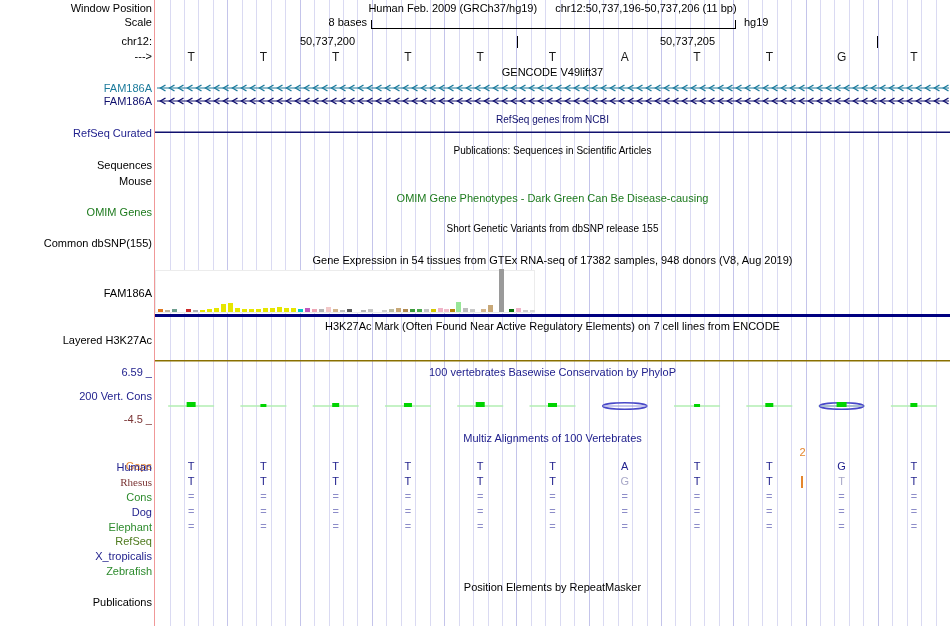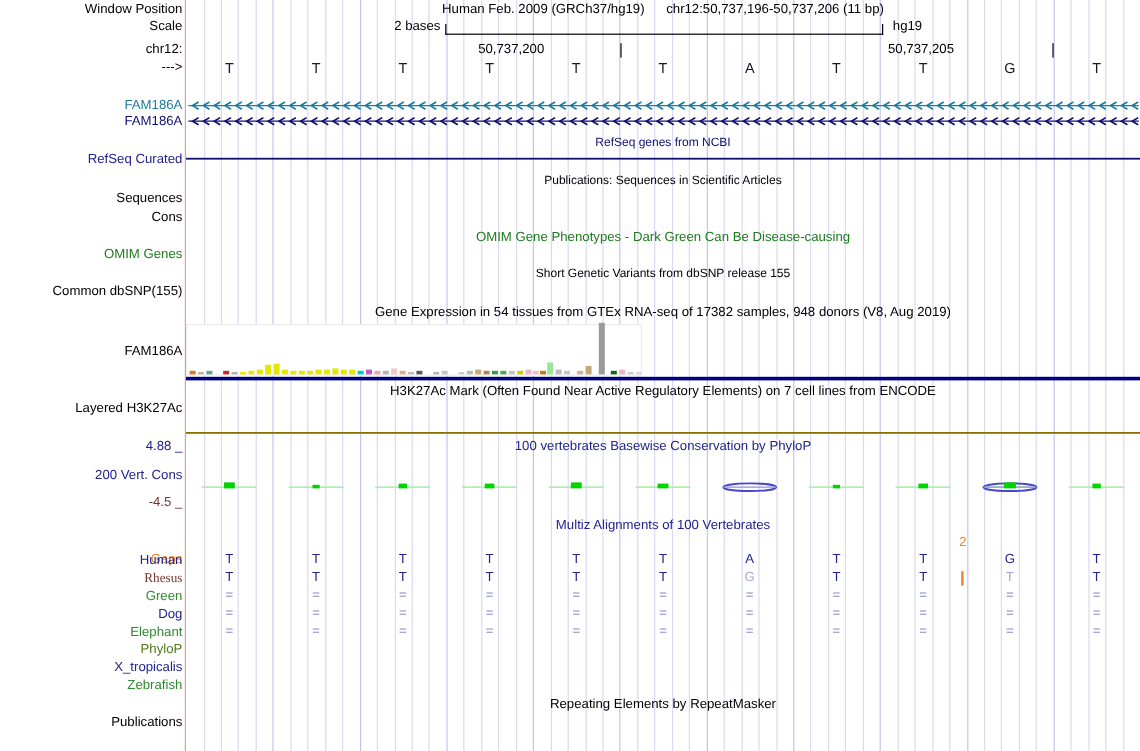--- a/index.html
+++ b/index.html
@@ -350,74 +350,75 @@
 
   <div class="ll" style="top:2px">Window Position</div>
   <div class="ll" style="top:16px">Scale</div>
   <div class="ll" style="top:35px">chr12:</div>
   <div class="ll" style="top:50px">---&gt;</div>
 
   <div class="ll teal" style="top:82px">FAM186A</div>
   <div class="ll dknavy" style="top:95px">FAM186A</div>
   <div class="ll navy" style="top:127px">RefSeq Curated</div>
   <div class="ll" style="top:159px">Sequences</div>
-  <div class="ll" style="top:175px">Cons</div>
+  <div class="ll" style="top:175px">Mouse</div>
   <div class="ll green" style="top:206px">OMIM Genes</div>
   <div class="ll" style="top:237px">Common dbSNP(155)</div>
   <div class="ll" style="top:287px">FAM186A</div>
   <div class="ll" style="top:334px">Layered H3K27Ac</div>
-  <div class="ll navy" style="top:366px">4.88 _</div>
+  <div class="ll navy" style="top:366px">6.59 _</div>
   <div class="ll navy" style="top:390px">200 Vert. Cons</div>
   <div class="ll maroon" style="top:413px">-4.5 _</div>
   <div class="ll" style="top:596px">Publications</div>
 
   <div class="ct flexc" style="top:2px">
     <span>Human Feb. 2009 (GRCh37/hg19)</span>
     <span>chr12:50,737,196-50,737,206 (11 bp)</span>
   </div>
+  <div class="ct" style="top:66px">GENCODE V49lift37</div>
   <div class="ct sm dknavy" style="top:113px">RefSeq genes from NCBI</div>
   <div class="ct sm" style="top:144px">Publications: Sequences in Scientific Articles</div>
   <div class="ct green" style="top:192px">OMIM Gene Phenotypes - Dark Green Can Be Disease-causing</div>
   <div class="ct sm" style="top:222px">Short Genetic Variants from dbSNP release 155</div>
   <div class="ct" style="top:254px">Gene Expression in 54 tissues from GTEx RNA-seq of 17382 samples, 948 donors (V8, Aug 2019)</div>
   <div class="ct" style="top:320px">H3K27Ac Mark (Often Found Near Active Regulatory Elements) on 7 cell lines from ENCODE</div>
   <div class="ct navy" style="top:366px">100 vertebrates Basewise Conservation by PhyloP</div>
   <div class="ct navy" style="top:432px">Multiz Alignments of 100 Vertebrates</div>
-  <div class="ct" style="top:581px">Repeating Elements by RepeatMasker</div>
-
-  <div class="ticktext" style="left:155px;width:212px;top:16px;text-align:right">2 bases</div>
+  <div class="ct" style="top:581px">Position Elements by RepeatMasker</div>
+
+  <div class="ticktext" style="left:155px;width:212px;top:16px;text-align:right">8 bases</div>
   <div class="ruler" style="left:371px;top:28px;width:365px;height:1px"></div>
   <div class="ruler" style="left:371px;top:20px;width:1px;height:9px"></div>
   <div class="ruler" style="left:735px;top:20px;width:1px;height:9px"></div>
   <div class="ticktext" style="left:744px;top:16px">hg19</div>
 
-  <div class="ticktext" style="left:300px;width:252px;top:35px;text-align:center">50,737,200</div>
+  <div class="ticktext" style="left:300px;width:252px;top:35px;text-align:left">50,737,200</div>
   <div class="ruler" style="left:517px;top:36px;width:1px;height:12px"></div>
-  <div class="ticktext" style="left:660px;width:215px;top:35px;text-align:center">50,737,205</div>
+  <div class="ticktext" style="left:660px;width:215px;top:35px;text-align:left">50,737,205</div>
   <div class="ruler" style="left:877px;top:36px;width:1px;height:12px"></div>
 
   <div id="dyn">
       <div class="baseletter" style="position: absolute; left: 180.136px; top: 50px;">T</div>
       <div class="baseletter" style="position: absolute; left: 252.409px; top: 50px;">T</div>
       <div class="baseletter" style="position: absolute; left: 324.682px; top: 50px;">T</div>
       <div class="baseletter" style="position: absolute; left: 396.955px; top: 50px;">T</div>
       <div class="baseletter" style="position: absolute; left: 469.227px; top: 50px;">T</div>
       <div class="baseletter" style="position: absolute; left: 541.5px; top: 50px;">T</div>
       <div class="baseletter" style="position: absolute; left: 613.773px; top: 50px;">A</div>
       <div class="baseletter" style="position: absolute; left: 686.045px; top: 50px;">T</div>
       <div class="baseletter" style="position: absolute; left: 758.318px; top: 50px;">T</div>
       <div class="baseletter" style="position: absolute; left: 830.591px; top: 50px;">G</div>
       <div class="baseletter" style="position: absolute; left: 902.864px; top: 50px;">T</div>
       <div class="ll" style="top: 460px; color: rgb(229, 134, 46);">Gaps</div>
       <div class="ll" style="top: 461px; color: rgb(35, 35, 142);">Human</div>
       <div class="ll" style="top: 476px; color: rgb(122, 52, 52); font-family: Liberation Serif, serif;">Rhesus</div>
-      <div class="ll" style="top: 491px; color: rgb(45, 139, 45);">Green</div>
+      <div class="ll" style="top: 491px; color: rgb(45, 139, 45);">Cons</div>
       <div class="ll" style="top: 506px; color: rgb(35, 35, 142); text-align: center;">Dog</div>
       <div class="ll" style="top: 521px; color: rgb(45, 139, 45);">Elephant</div>
-      <div class="ll" style="top: 535px; color: rgb(78, 122, 30);">PhyloP</div>
+      <div class="ll" style="top: 535px; color: rgb(78, 122, 30);">RefSeq</div>
       <div class="ll" style="top: 550px; color: rgb(35, 35, 142);">X_tropicalis</div>
       <div class="ll" style="top: 565px; color: rgb(45, 139, 45);">Zebrafish</div>
       <div class="mzletter" style="left: 180.136px; top: 460px; color: rgb(35, 35, 142);">T</div>
       <div class="mzletter" style="left: 252.409px; top: 460px; color: rgb(35, 35, 142);">T</div>
       <div class="mzletter" style="left: 324.682px; top: 460px; color: rgb(35, 35, 142);">T</div>
       <div class="mzletter" style="left: 396.955px; top: 460px; color: rgb(35, 35, 142);">T</div>
       <div class="mzletter" style="left: 469.227px; top: 460px; color: rgb(35, 35, 142);">T</div>
       <div class="mzletter" style="left: 541.5px; top: 460px; color: rgb(35, 35, 142);">T</div>
       <div class="mzletter" style="left: 613.773px; top: 460px; color: rgb(35, 35, 142);">A</div>
       <div class="mzletter" style="left: 686.045px; top: 460px; color: rgb(35, 35, 142);">T</div>

